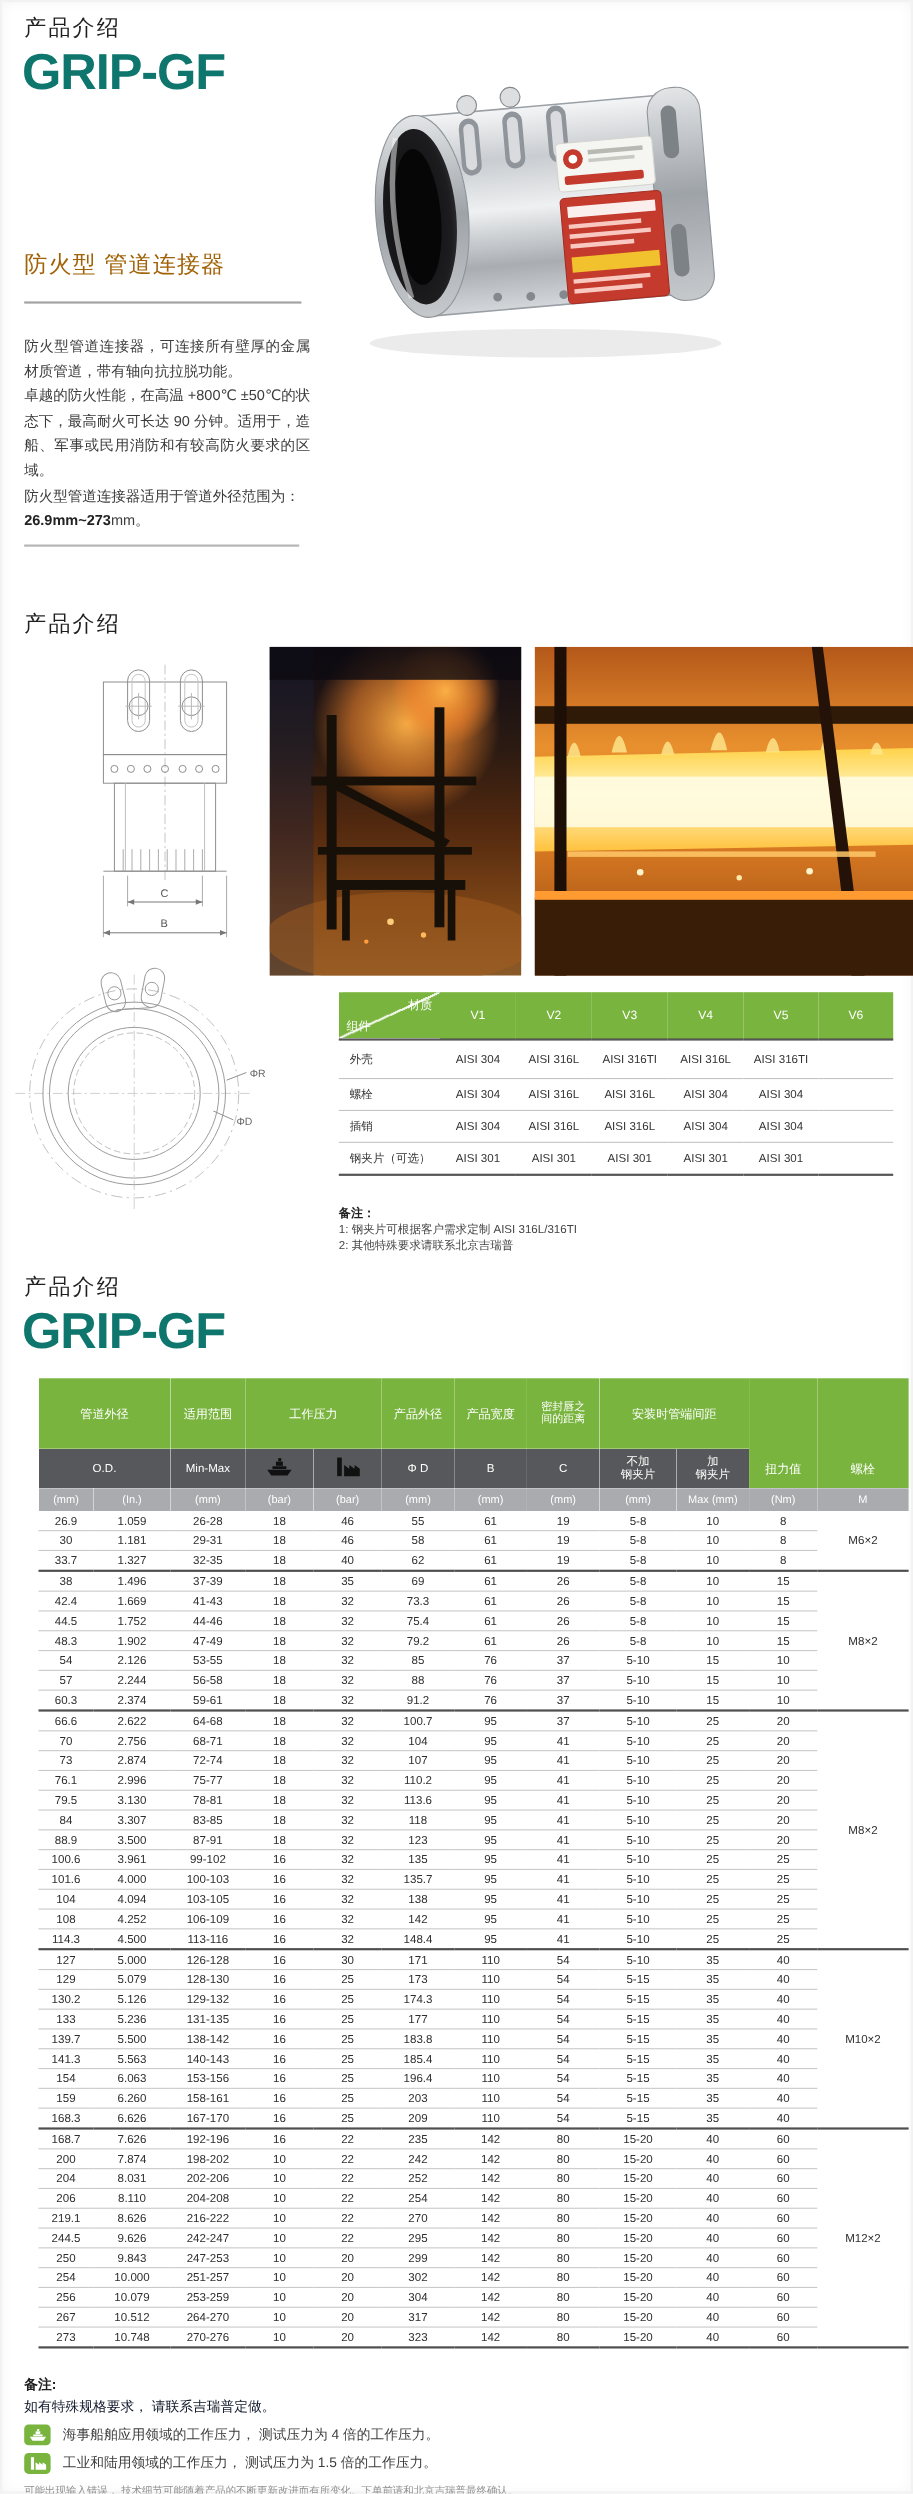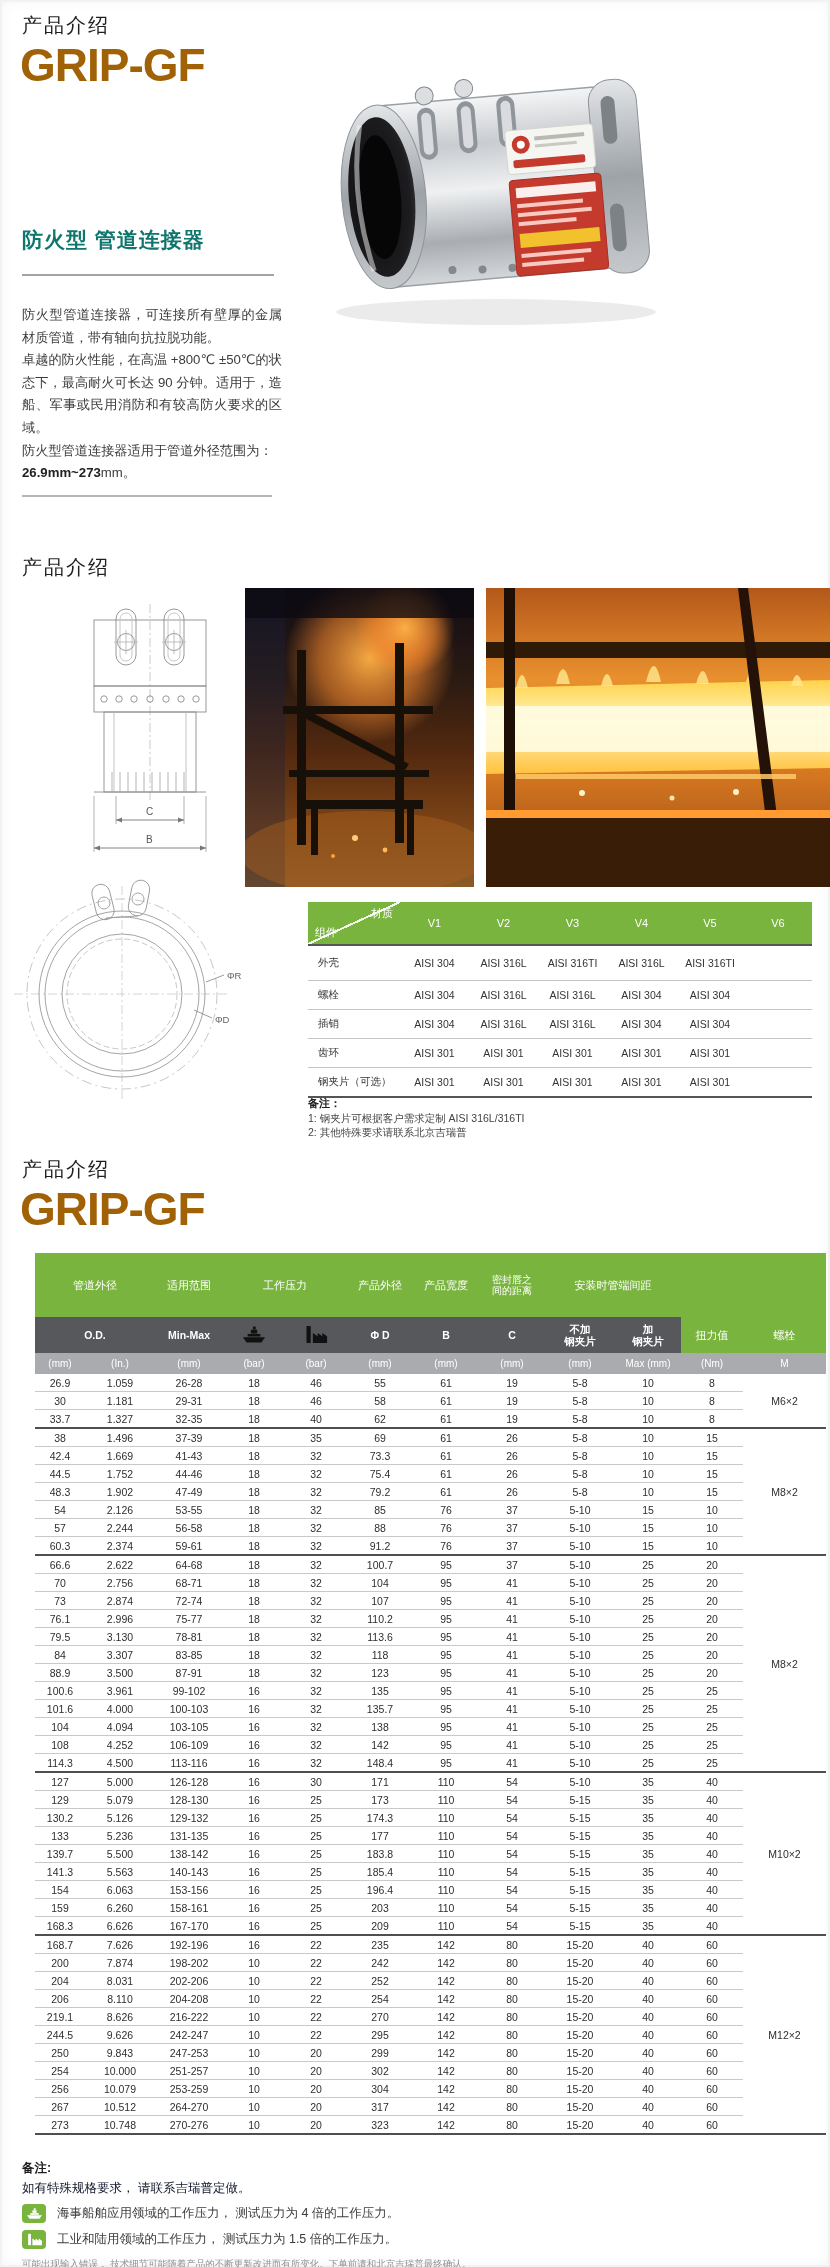--- a/index.html
+++ b/index.html
@@ -1,35 +1,35 @@
 <!DOCTYPE html>
 <html><head>
 <meta charset="utf-8">
 <style>
   html,body{margin:0;padding:0;background:#fff;}
   .page{position:relative;width:830px;height:2267px;background:#fff;overflow:hidden;
         font-family:"Liberation Sans","DejaVu Sans",sans-serif;color:#333;
         box-shadow:inset 0 0 0 2px #f2f2f2, inset 0 0 14px rgba(0,0,0,.05);}
   .abs{position:absolute;}
   .kicker{font-size:20px;color:#1f1f1f;letter-spacing:2px;}
-  .brand{font-size:46px;font-weight:800;color:#a16207;letter-spacing:-1px;line-height:1;}
-  .subhead{font-size:21px;font-weight:bold;color:#0f766e;letter-spacing:1px;}
+  .brand{font-size:46px;font-weight:800;color:#0f766e;letter-spacing:-1px;line-height:1;}
+  .subhead{font-size:21px;font-weight:normal;color:#a16207;letter-spacing:1px;}
   .rule{background:#a3a3a3;height:2px;}
   .para{width:260px;font-size:13.2px;line-height:22.6px;color:#3c3c3c;text-align:justify;}
   .para p{margin:0;}
   .para .bold{font-weight:bold;color:#222;margin-top:19px;}
 
   
   table{border-collapse:collapse;table-layout:fixed;}
   .spec{width:791px;font-size:10.5px;}
   .spec td{text-align:center;padding:0;overflow:hidden;}
   .spec .h1 td{background:#79b43e;color:#fff;font-size:11px;height:64px;vertical-align:middle;font-weight:normal;}
   .spec .h1 td.small{font-size:10px;line-height:11.5px;}
   .spec .h1 td.tall{vertical-align:bottom;padding-bottom:10px;}
-  .spec .h2 td{background:#57585b;color:#fff;height:36px;font-size:10.5px;line-height:12px;font-weight:bold;}
+  .spec .h2 td{background:#57585b;color:#fff;height:36px;font-size:10.5px;line-height:12px;}
   .spec .h3 td{background:#a9abae;color:#fff;height:21px;font-size:10px;}
   .spec tbody td{height:17px;border-bottom:1px solid #c9c9c9;color:#2e2e2e;background:#fff;}
   .spec tbody tr.gend > td{border-bottom:2px solid #4f4f4f;}
   .spec td.bolt{border-bottom:2px solid #4f4f4f;}
   .pl{white-space:pre-line;}
 
   
   .mat{width:504px;font-size:10.5px;color:#333;}
   .mat thead td{background:#79b43e;color:#fff;height:40px;text-align:center;font-size:11px;border-bottom:2px solid #555;}
   .mat thead td.corner{position:relative;
@@ -325,29 +325,20 @@
           <td>AISI 304</td>
           <td></td>
         </tr>
         <tr>
           <td class="comp">插销</td>
           <td>AISI 304</td>
           <td>AISI 316L</td>
           <td>AISI 316L</td>
           <td>AISI 304</td>
           <td>AISI 304</td>
-          <td></td>
-        </tr>
-        <tr>
-          <td class="comp">齿环</td>
-          <td>AISI 301</td>
-          <td>AISI 301</td>
-          <td>AISI 301</td>
-          <td>AISI 301</td>
-          <td>AISI 301</td>
           <td></td>
         </tr>
         <tr>
           <td class="comp">钢夹片（可选）</td>
           <td>AISI 301</td>
           <td>AISI 301</td>
           <td>AISI 301</td>
           <td>AISI 301</td>
           <td>AISI 301</td>
           <td></td>

